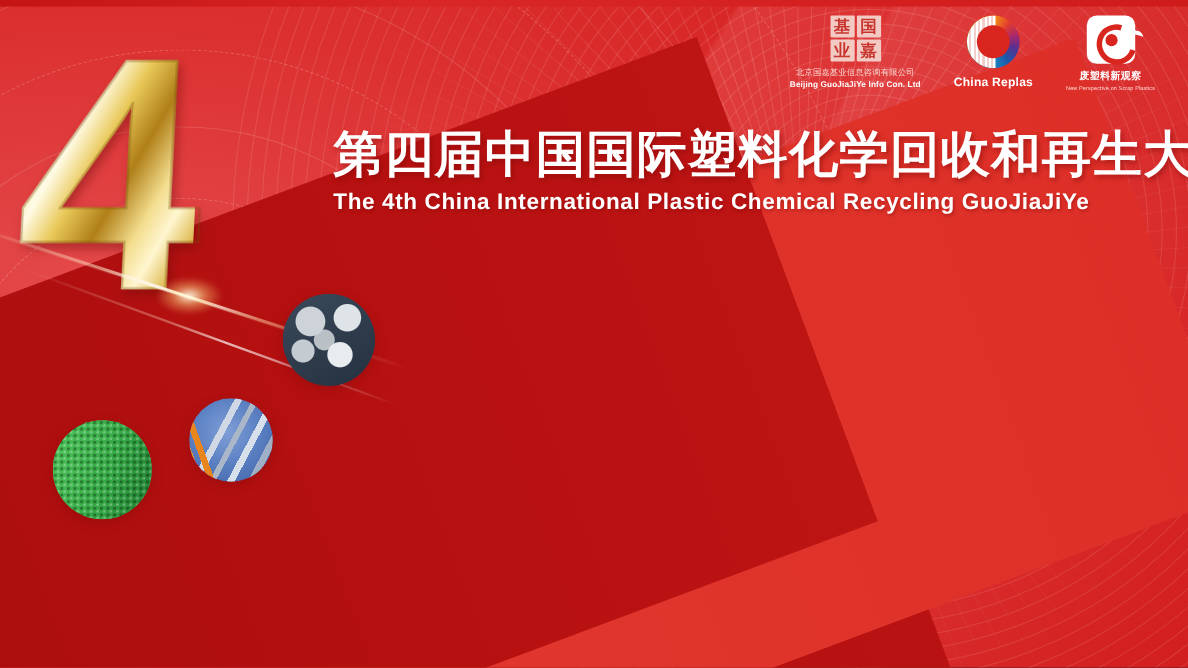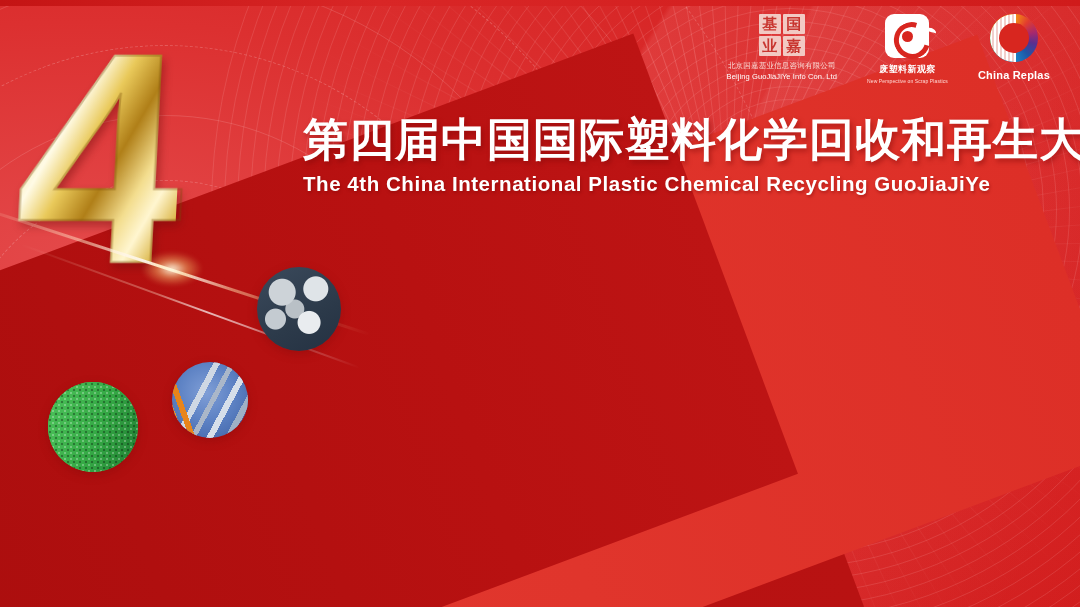--- a/index.html
+++ b/index.html
@@ -152,21 +152,21 @@
 
   .lg1-mark{display:grid;grid-template-columns:repeat(2,22px);grid-template-rows:repeat(2,20px);gap:2px;}
   .lg1-mark div{
     background:#f2c9c3;color:#c8352f;font-weight:700;font-size:15px;
     display:flex;align-items:center;justify-content:center;
     font-family:"DejaVu Sans","Liberation Sans",sans-serif;
     border-radius:1px;
   }
   .lg1-cn{font-size:7.5px;color:#f8d9d4;margin-top:5px;letter-spacing:.2px;white-space:nowrap;
     font-family:"DejaVu Sans","Liberation Sans",sans-serif;}
-  .lg1-en{font-size:7.5px;color:#ffffff;font-weight:400;letter-spacing:.1px;white-space:nowrap;margin-top:1px;}
+  .lg1-en{font-size:7.5px;color:#ffffff;font-weight:700;letter-spacing:.1px;white-space:nowrap;margin-top:1px;}
 
   .lg2-mark{width:44px;height:44px;border-radius:9px;background:#ffffff;position:relative;}
   .lg2-mark::before{
     content:"";position:absolute;left:9px;top:8px;width:26px;height:27px;border-radius:50%;
     border:5px solid #d8261f;border-right-color:transparent;transform:rotate(-28deg);
   }
   .lg2-mark::after{
     content:"";position:absolute;left:17px;top:17px;width:11px;height:11px;border-radius:50%;
     background:#d8261f;
   }
@@ -442,33 +442,33 @@
         <div>基</div>
         <div>国</div>
         <div>业</div>
         <div>嘉</div>
       </div>
       <div class="lg1-cn">北京国嘉基业信息咨询有限公司</div>
       <div class="lg1-en">Beijing GuoJiaJiYe Info Con. Ltd</div>
     </div>
 
     <div class="logo">
+      <div class="lg3-mark"></div>
+      <div class="lg3-txt">China Replas</div>
+    </div>
+
+    <div class="logo">
       <div style="position:relative">
         <div class="lg2-mark"></div>
         <div class="lg2-swoosh"></div>
       </div>
       <div class="lg2-cn">废塑料新观察</div>
       <div class="lg2-en">New Perspective on Scrap Plastics</div>
     </div>
 
-    <div class="logo">
-      <div class="lg3-mark"></div>
-      <div class="lg3-txt">China Replas</div>
-    </div>
-
   </div>
 
   <div class="headline">
     <div class="t-cn-main">第四届中国国际塑料化学回收和再生大会</div>
     <div class="t-en-sub">The 4th China International Plastic Chemical Recycling GuoJiaJiYe</div>
   </div>
 
 
 
 </div>

